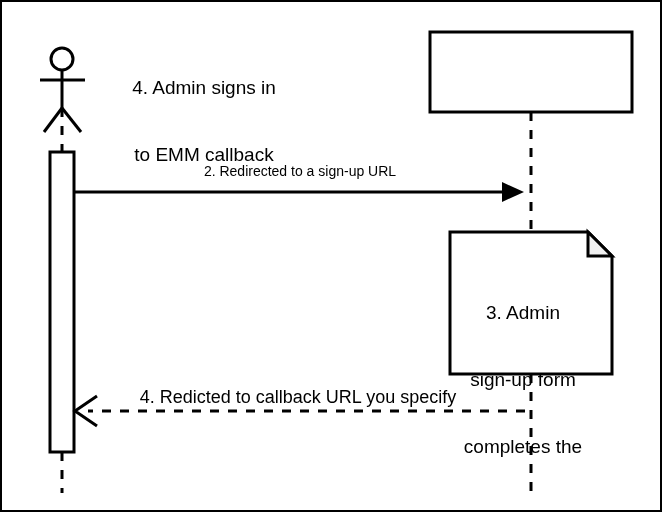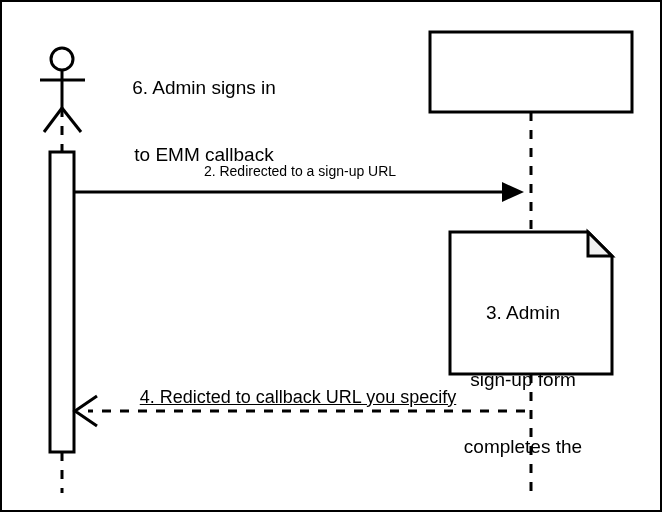--- a/index.html
+++ b/index.html
@@ -53,21 +53,20 @@
     width: 330px;
     text-align: center;
     font-size: 14px;
   }
   #msg4-label {
     left: 92px;
     top: 385px;
     width: 408px;
     text-align: center;
     font-size: 18px;
-    text-decoration: underline;
   }
   #note-text {
     left: 442px;
     top: 255px;
     width: 158px;
     text-align: center;
     font-size: 19px;
   }
   #note-text span { display: block; }
 </style>
@@ -106,21 +105,21 @@
       <polyline points="95,394 73,409 95,424" fill="none" stroke="#000" stroke-width="3"></polyline>
     </g>
 
     <g>
       <path d="M448,230 L586,230 L610,254 L610,372 L448,372 Z" fill="#ffffff" stroke="#000" stroke-width="3"></path>
       <path d="M586,230 L610,254 L586,254 Z" fill="#f0f0f0" stroke="#000" stroke-width="3" stroke-linejoin="miter"></path>
     </g>
   </svg>
 
   <div class="txt" id="actor-caption">
-    <span>6. Admin signs in</span>
+    <span>4. Admin signs in</span>
     <span>to EMM callback</span>
   </div>
 
 
   <div class="txt" id="msg2-label">2. Redirected to a sign-up URL</div>
 
   <div class="txt" id="msg4-label">4. Redicted to callback URL you specify</div>
 
   <div class="txt" id="note-text">
     <span>3. Admin</span>

